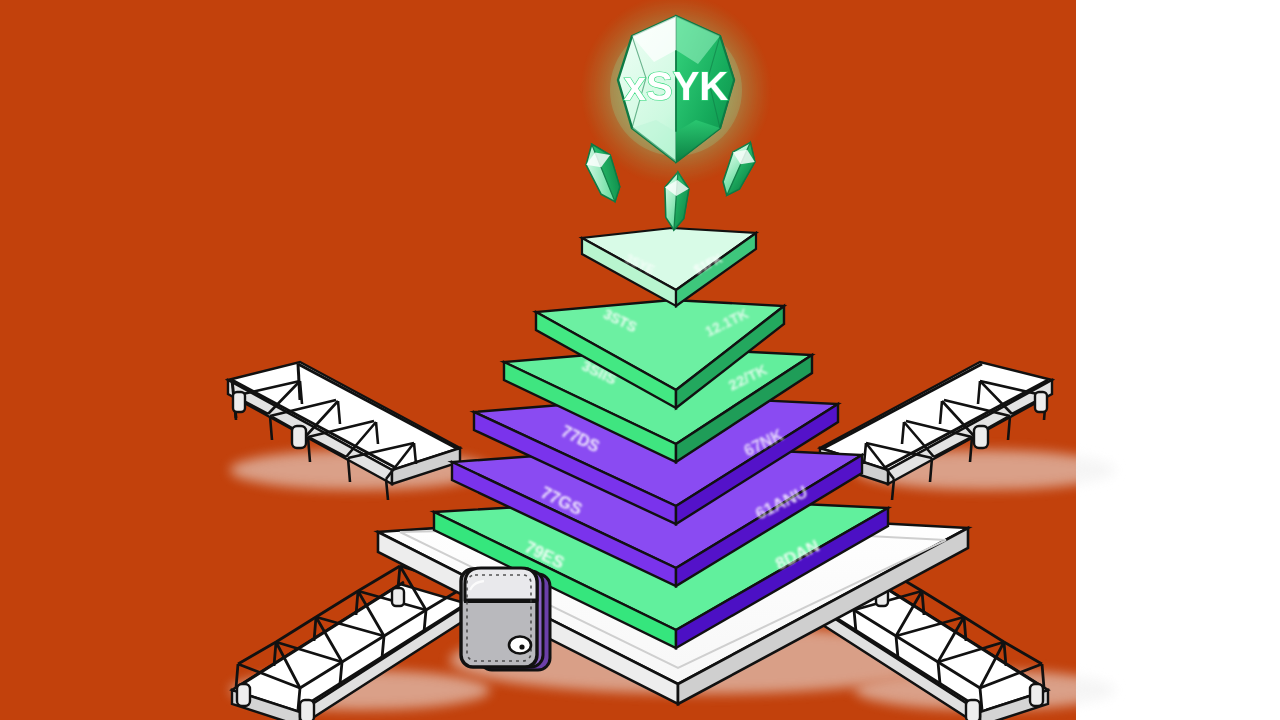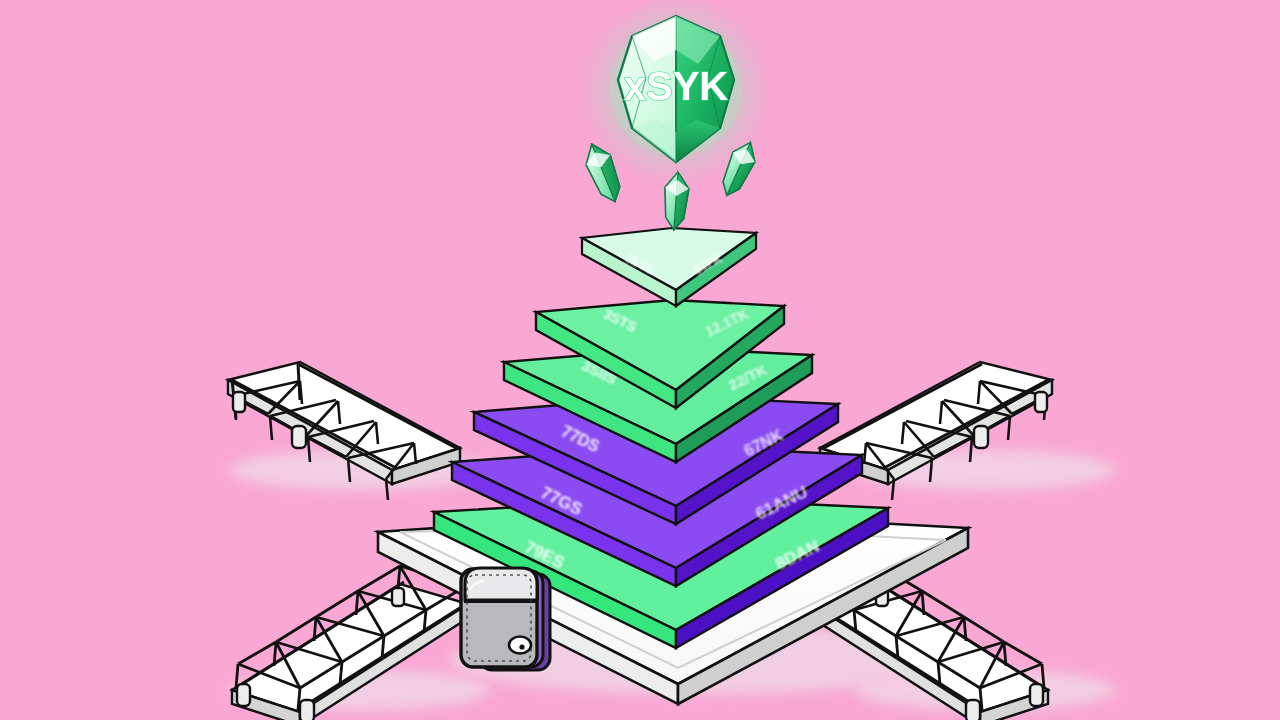--- a/index.html
+++ b/index.html
@@ -9,23 +9,23 @@
     background: #ffffff;
   }
   body {
     width: 1280px;
     height: 720px;
     overflow: hidden;
     font-family: "Liberation Sans", sans-serif;
   }
   #stage {
     position: relative;
-    width: 1280px;
+    width: 1076px;
     height: 720px;
-    background: #f9a8d4;
+    background: #c2410c;
     text-decoration: underline;
   }
   #scene {
     position: absolute;
     inset: 0;
   }
   .tier-label {
     font-family: "Liberation Sans", sans-serif;
     font-weight: 700;
     fill: #ffffff;

